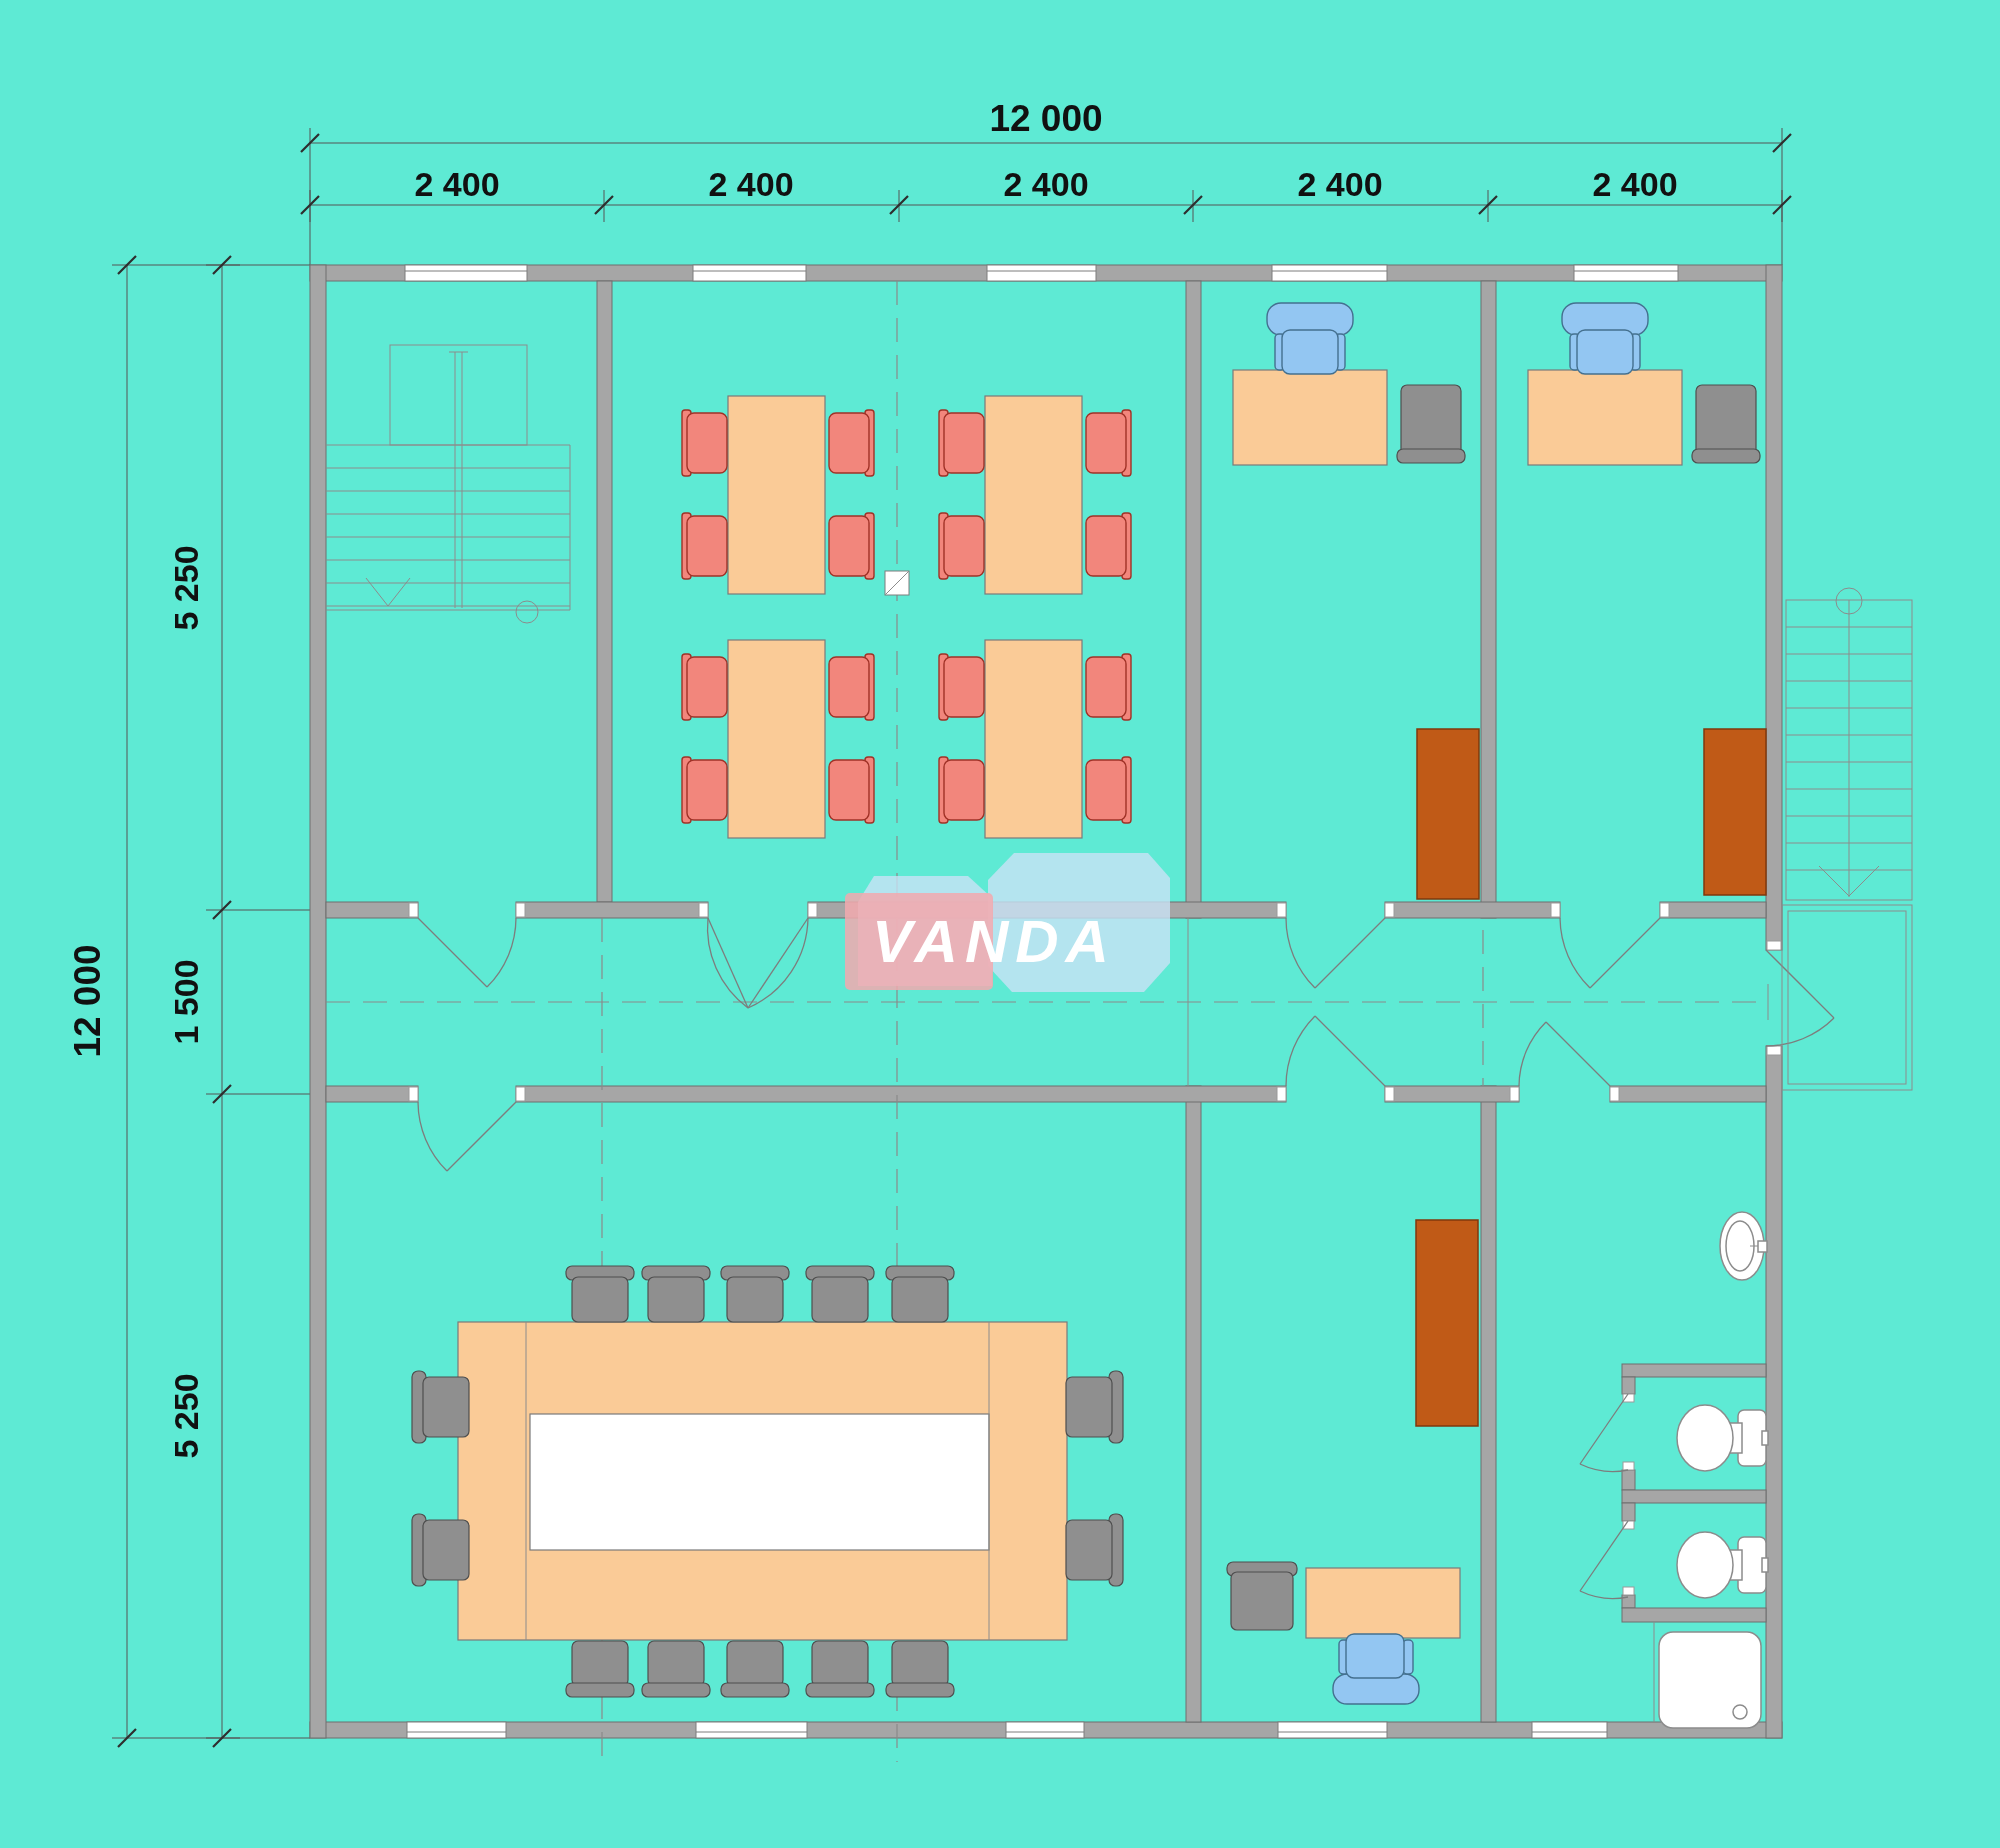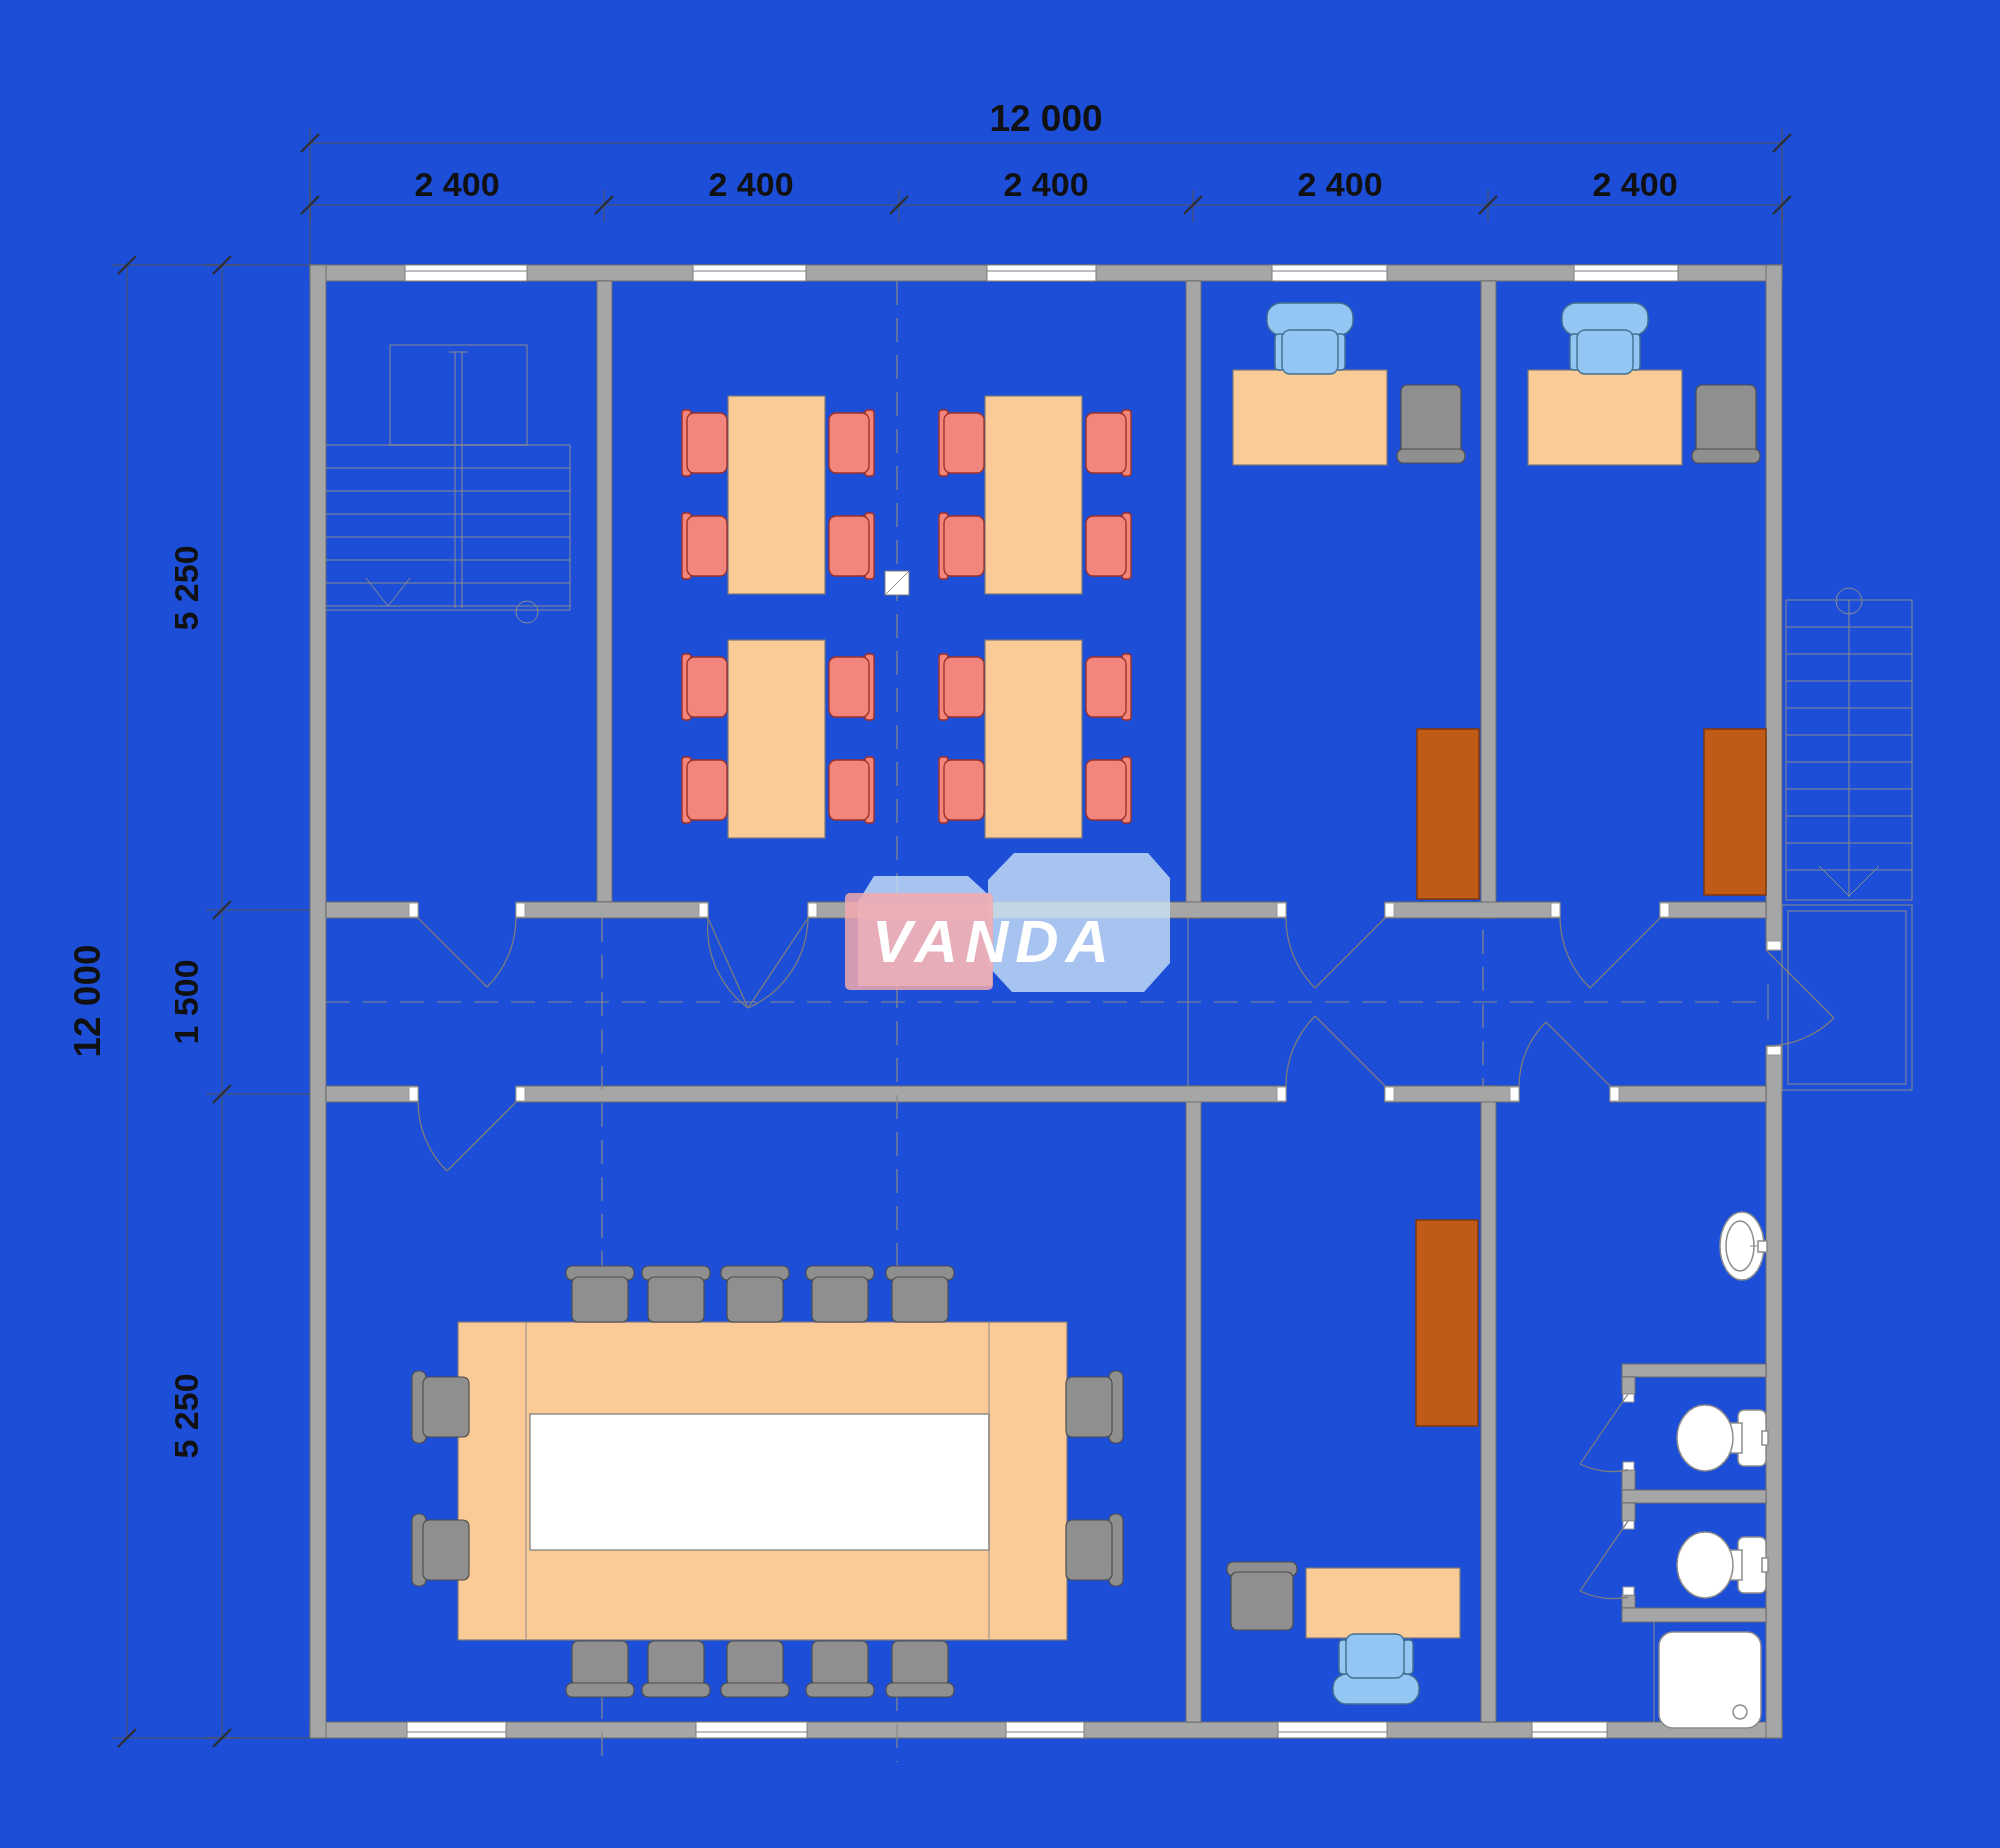--- a/index.html
+++ b/index.html
@@ -1,16 +1,16 @@
 <!DOCTYPE html>
 <html style="--wall: #A6A6A6; --wall-edge: #6E6E6E; --line: #8C8C8C; --dim-line: #555555; --dim-text: #111111; --table: #FACB97; --table-edge: #7A7A7A; --chair-red: #F2867C; --chair-red-edge: #A03227; --chair-blue: #93C6F2; --chair-blue-edge: #44708F; --chair-gray: #8F8F8F; --chair-gray-edge: #4F4F4F; --cabinet: #C05A17; --cabinet-edge: #80380C; --fixture-edge: #8C8C8C; --wm-blue: #C9E2F5; --wm-pink: #F2A9AE; --wm-text: #FFFFFF;"><head>
 <meta charset="utf-8">
 <style>
   html,body{margin:0;padding:0;background:#fff;}
-  #plan-wrap{position:relative;width:2000px;height:1848px;background:#1d4ed8;overflow:hidden;
+  #plan-wrap{position:relative;width:2000px;height:1848px;background:#5eead4;overflow:hidden;
              font-family:"Liberation Sans",sans-serif;}
   svg{display:block}
   .wall{fill:var(--wall);stroke:var(--wall-edge);stroke-width:1}
   .cap{fill:#fff;stroke:#9a9a9a;stroke-width:1}
   .win{fill:#fff;stroke:#7d7d7d;stroke-width:1}
   .winline{stroke:#7d7d7d;stroke-width:1}
   .door{stroke:#7d7d7d;stroke-width:1.3;fill:none}
   .thin{stroke:var(--line);stroke-width:1;fill:none}
   .dashed{stroke:#8a8a8a;stroke-width:1.2;fill:none;stroke-dasharray:24 13}
   .colsym{fill:#fff;stroke:#7d7d7d;stroke-width:1}

